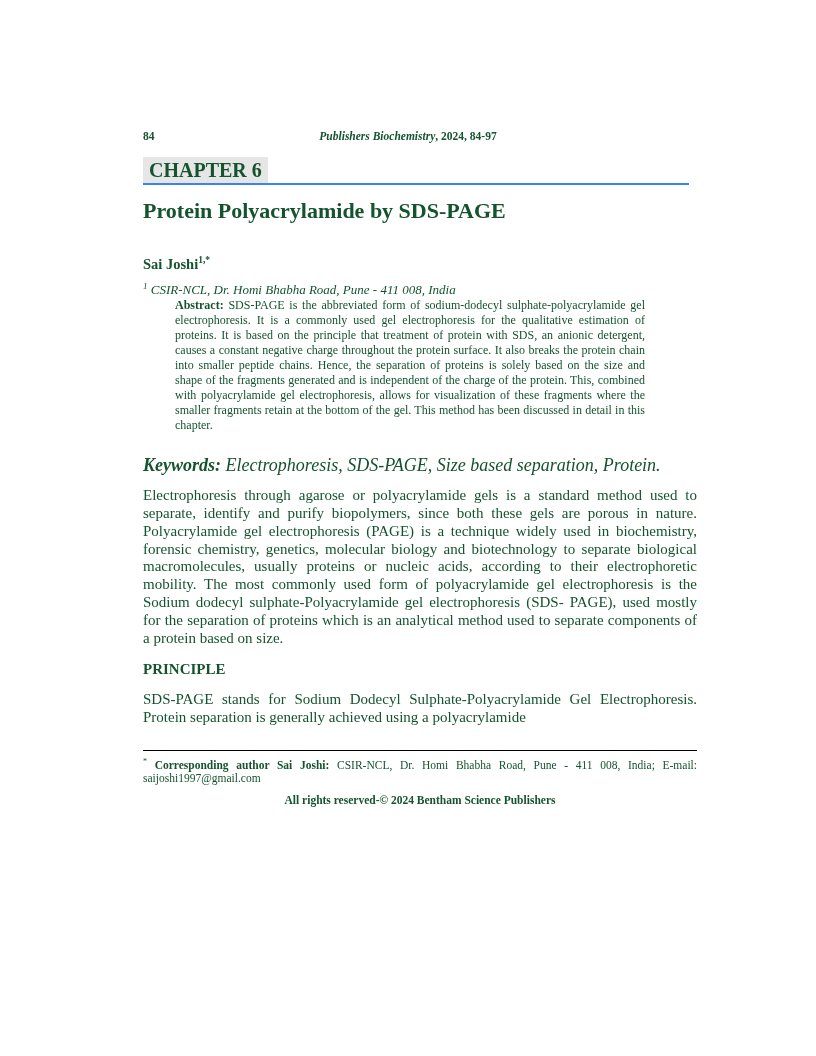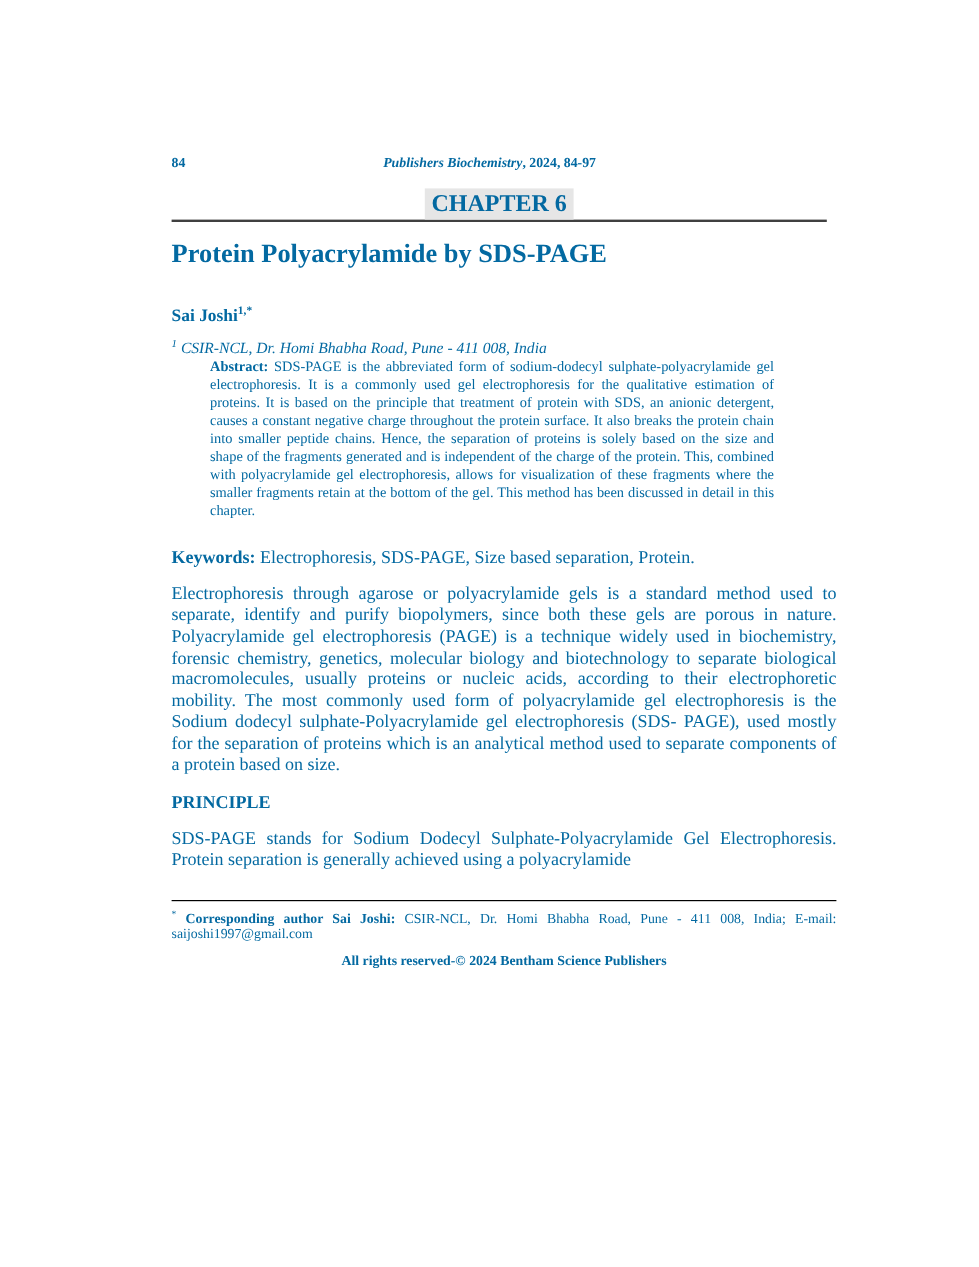--- a/index.html
+++ b/index.html
@@ -3,21 +3,21 @@
 <meta charset="utf-8">
 <style>
   * { box-sizing: border-box; }
   html, body { margin: 0; padding: 0; background: #ffffff; }
   .page {
     position: relative;
     width: 816px;
     height: 908px;
     background: #ffffff;
     font-family: "Liberation Serif", serif;
-    color: #0369a1;
+    color: #14532d;
     overflow: hidden;
   }
   .content {
     position: absolute;
     left: 143px;
     top: 130px;
     width: 554px;
   }
   p, h1, h2, div { margin: 0; padding: 0; }
 
@@ -34,22 +34,22 @@
     position: absolute;
     left: 0; top: 0;
     font-style: normal;
   }
   .running-head .journal { font-style: italic; }
 
   
   .chapter-row {
     margin-top: 14px;
     margin-right: 8px;
-    border-bottom: 2px solid #404040;
-    text-align: center;
+    border-bottom: 2px solid #3b82f6;
+    text-align: left;
     line-height: 0;
   }
   .chapter-box {
     display: inline-block;
     background: #e6e6e6;
     font-size: 20px;
     font-weight: bold;
     line-height: 24px;
     padding: 1px 6px 1px 6px;
   }
@@ -79,22 +79,23 @@
     margin-left: 32px;
     width: 470px;
     font-size: 12px;
     line-height: 15px;
     text-align: justify;
   }
   .abstract .lbl { font-weight: bold; }
 
   .keywords {
     margin-top: 24px;
-    font-size: 15px;
+    font-size: 18px;
     line-height: 17px;
+    font-style: italic;
   }
   .keywords .lbl { font-weight: bold; }
 
   .sec-heading {
     margin-top: 16px;
     font-size: 15px;
     line-height: 18px;
     font-weight: bold;
   }
   .sec-heading.second { margin-top: 13px; }

